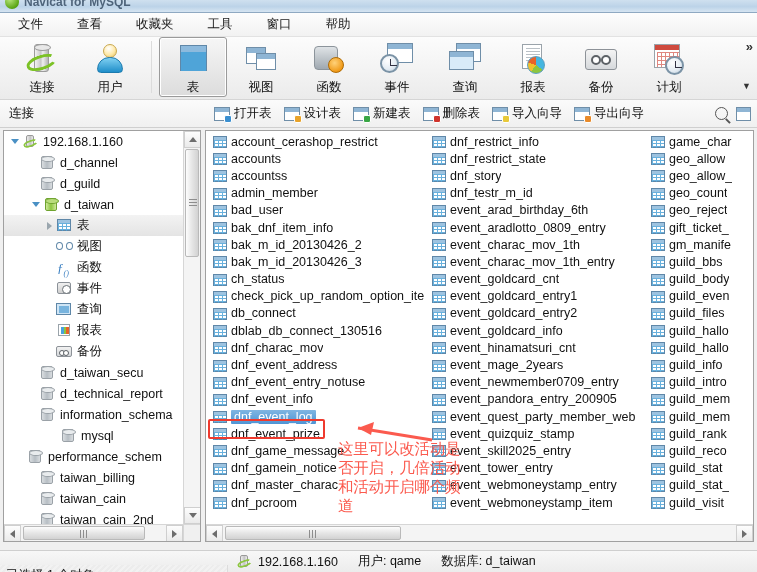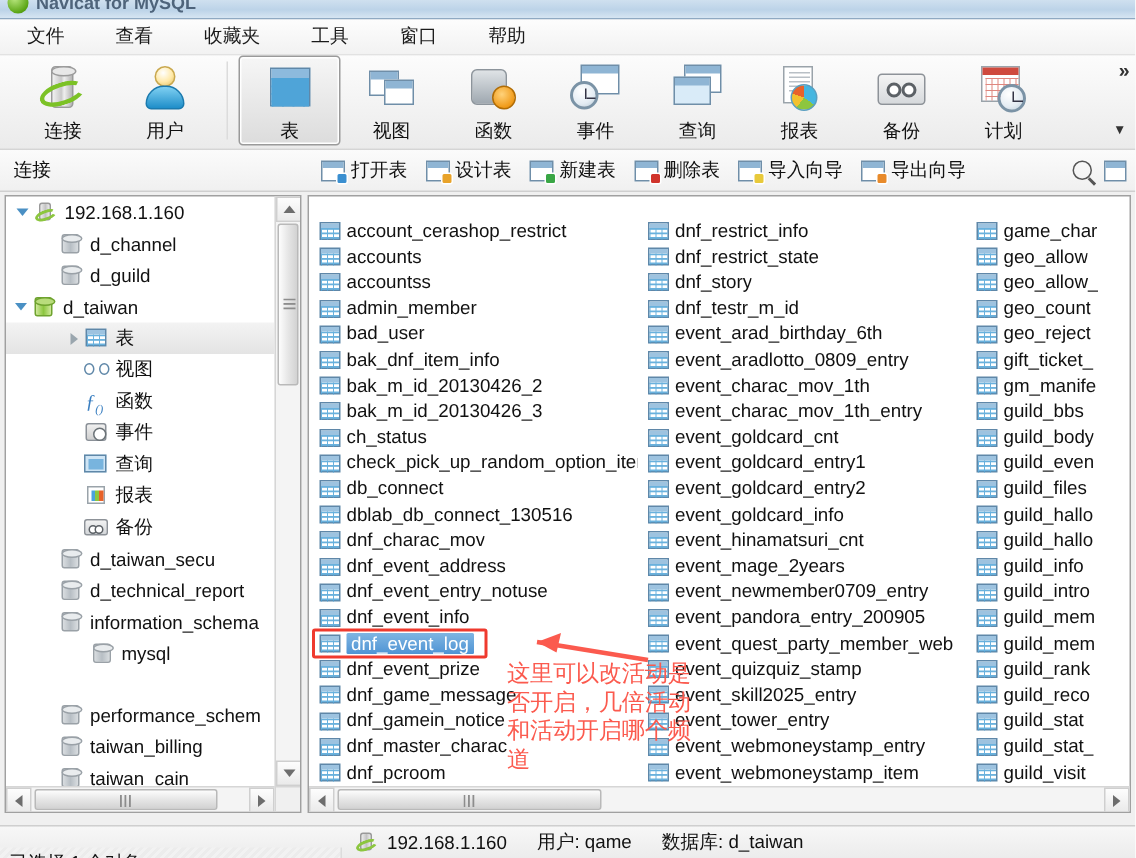--- a/index.html
+++ b/index.html
@@ -419,21 +419,21 @@
   
   .list-pane {
     position: absolute; left: 205px; top: 130px; width: 549px; height: 412px;
     background: #ffffff; border: 1px solid #a0a0a0; overflow: hidden;
   }
   .list-inner {
     position:absolute; left:0; top:0; right:0; bottom:18px;
     overflow:hidden;
   }
   .list-cols {
-    position:absolute; left:0; top:12px; display:flex; height:100%;
+    position:absolute; left:0; top:0; display:flex; height:100%;
   }
   .lcol { width: 219px; flex:none; padding-top:2px; }
   .lcol.c3 { width: 111px; }
   .litem {
     height: 17.2px; display:flex; align-items:center; white-space:nowrap;
     font-size: 12.5px; color:#111; padding-left:6px; cursor:default;
     position: relative;
   }
   .litem .lic { width:15px; height:13px; position:relative; flex:none; margin-right:4px; }
   .litem.sel .ltxt {
@@ -674,21 +674,21 @@
           </span>
           <span class="tlabel">d_channel</span>
         </div>
         <div class="tnode" style="padding-left: 21px;">
           <span class="tw"></span>
           <span class="ticon">
             <span class="db-ic"></span>
           </span>
           <span class="tlabel">d_guild</span>
         </div>
-        <div class="tnode" style="padding-left: 3px;">
+        <div class="tnode" style="padding-left: 25px;">
           <span class="tw">
             <span class="arrow-open"></span>
           </span>
           <span class="ticon">
             <span class="db-ic green"></span>
           </span>
           <span class="tlabel">d_taiwan</span>
         </div>
         <div class="tnode sel" style="padding-left: 38px;">
           <span class="tw">
@@ -765,21 +765,21 @@
           </span>
           <span class="tlabel">information_schema</span>
         </div>
         <div class="tnode" style="padding-left: 21px; margin-left: 21px;">
           <span class="tw"></span>
           <span class="ticon">
             <span class="db-ic"></span>
           </span>
           <span class="tlabel">mysql</span>
         </div>
-        <div class="tnode" style="padding-left: 21px; margin-top: 20px;">
+        <div class="tnode" style="padding-left: 9px;">
           <span class="tw"></span>
           <span class="ticon">
             <span class="db-ic"></span>
           </span>
           <span class="tlabel">performance_schem</span>
         </div>
         <div class="tnode" style="padding-left: 21px;">
           <span class="tw"></span>
           <span class="ticon">
             <span class="db-ic"></span>

